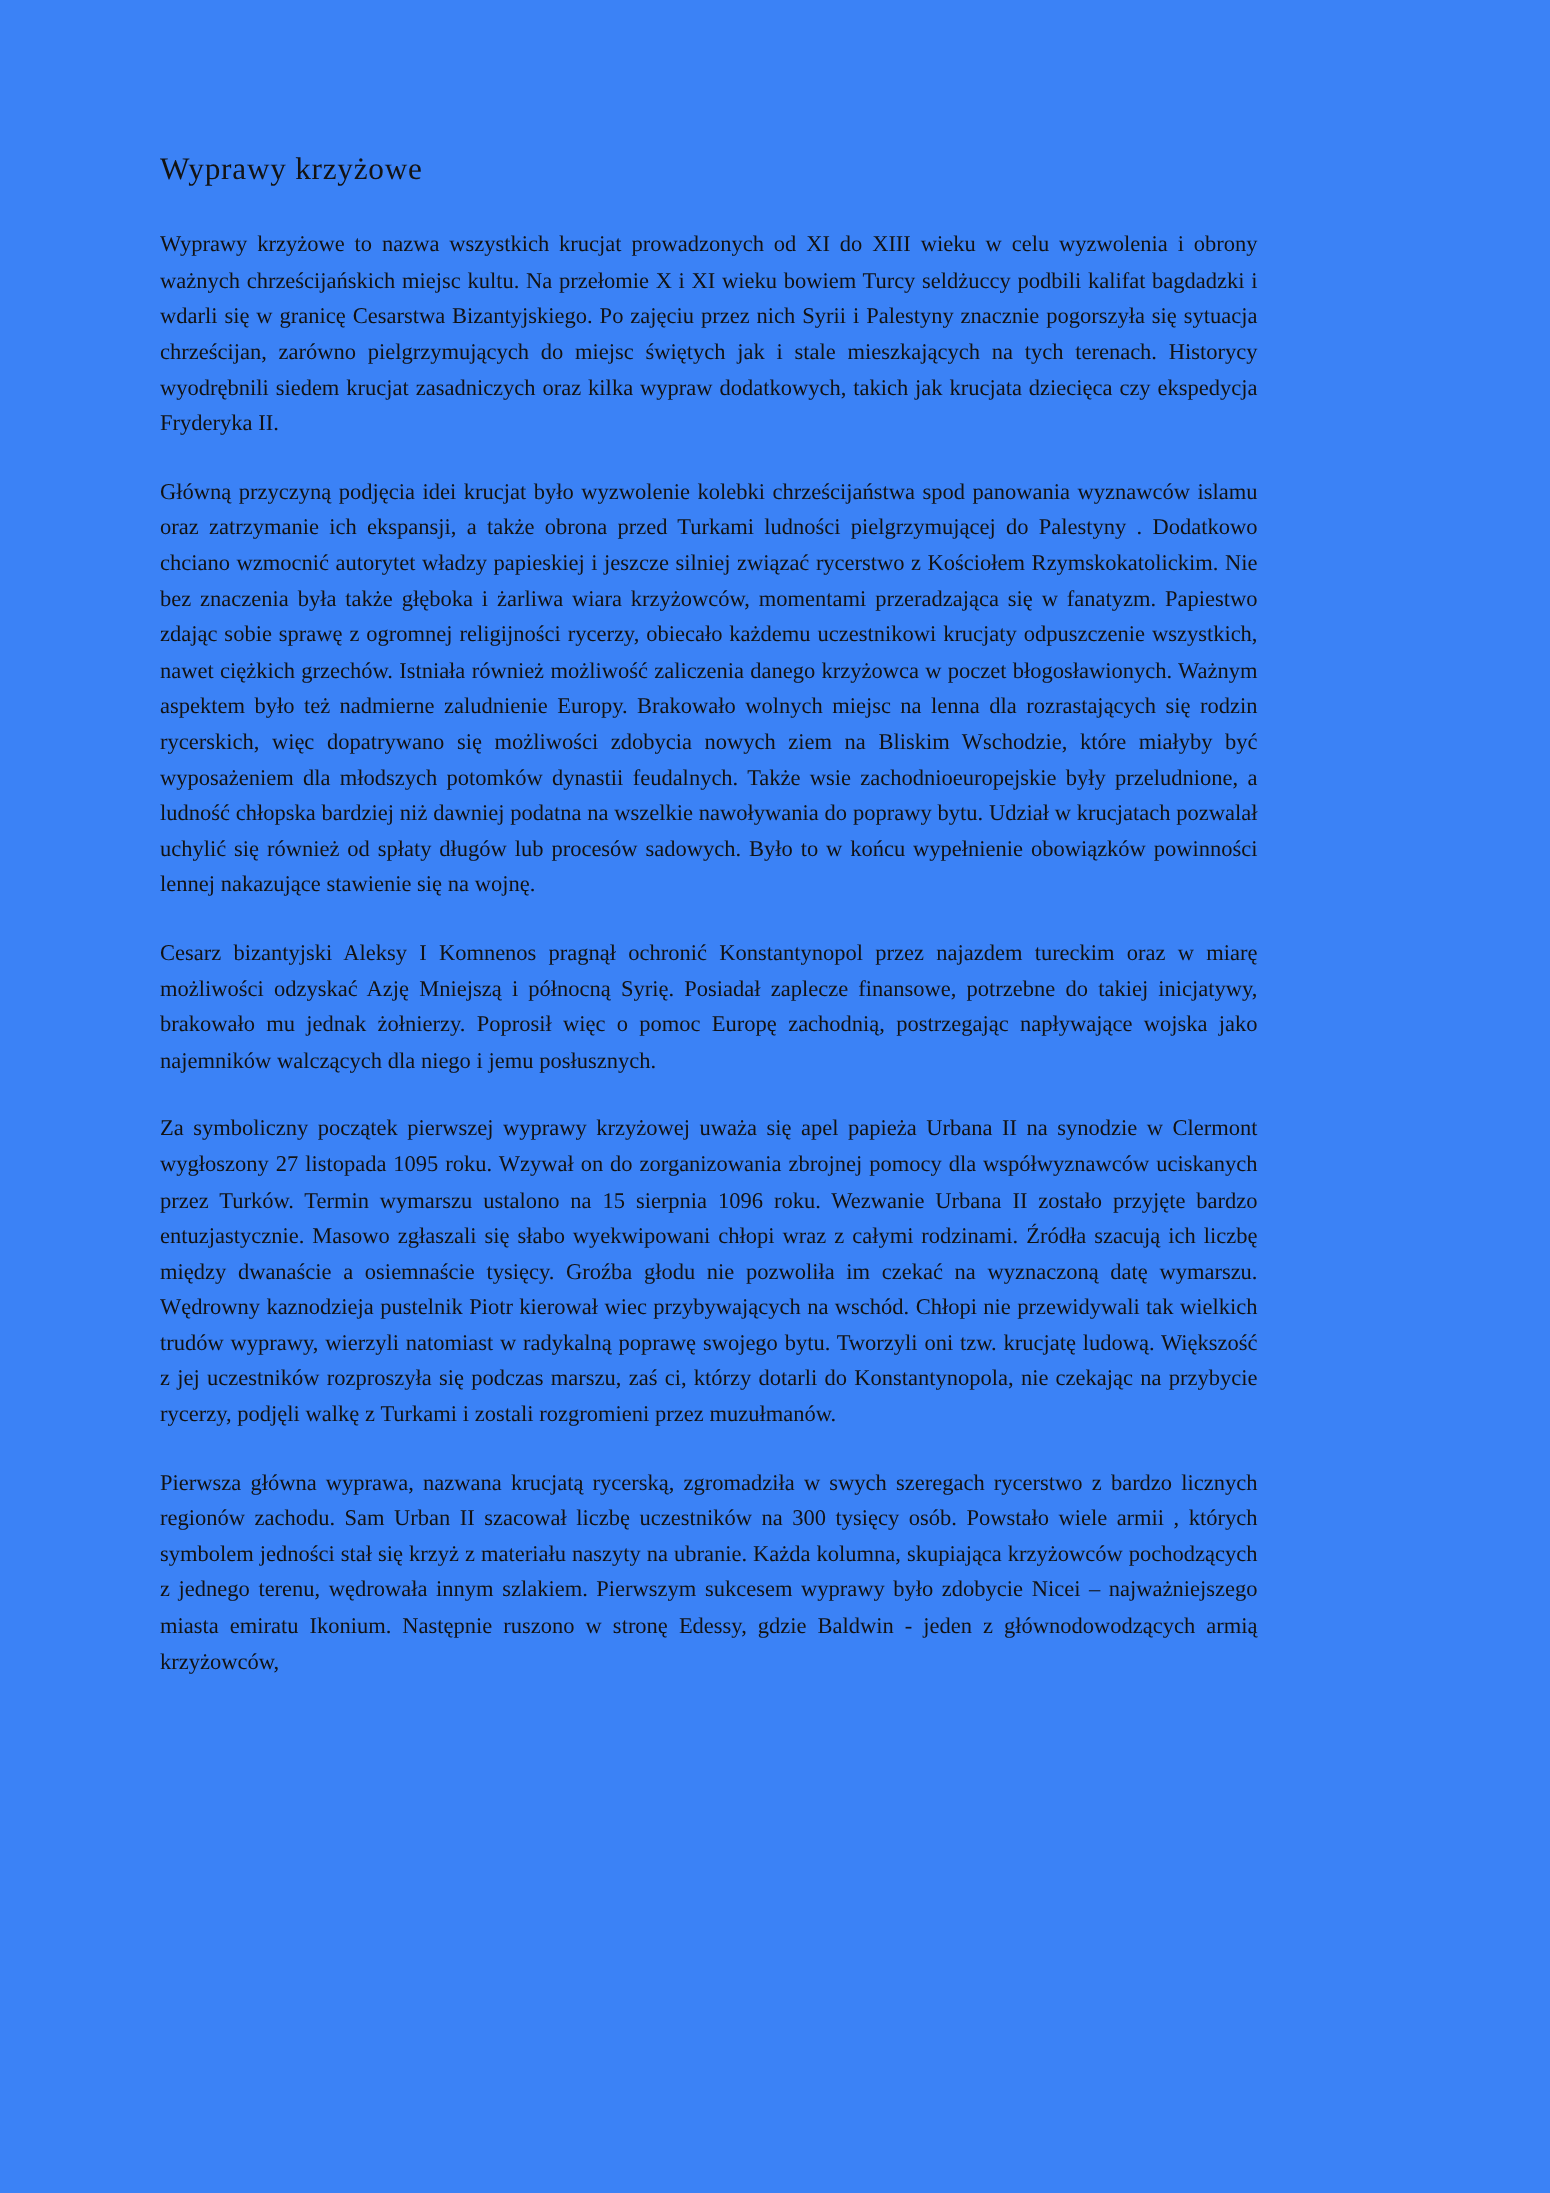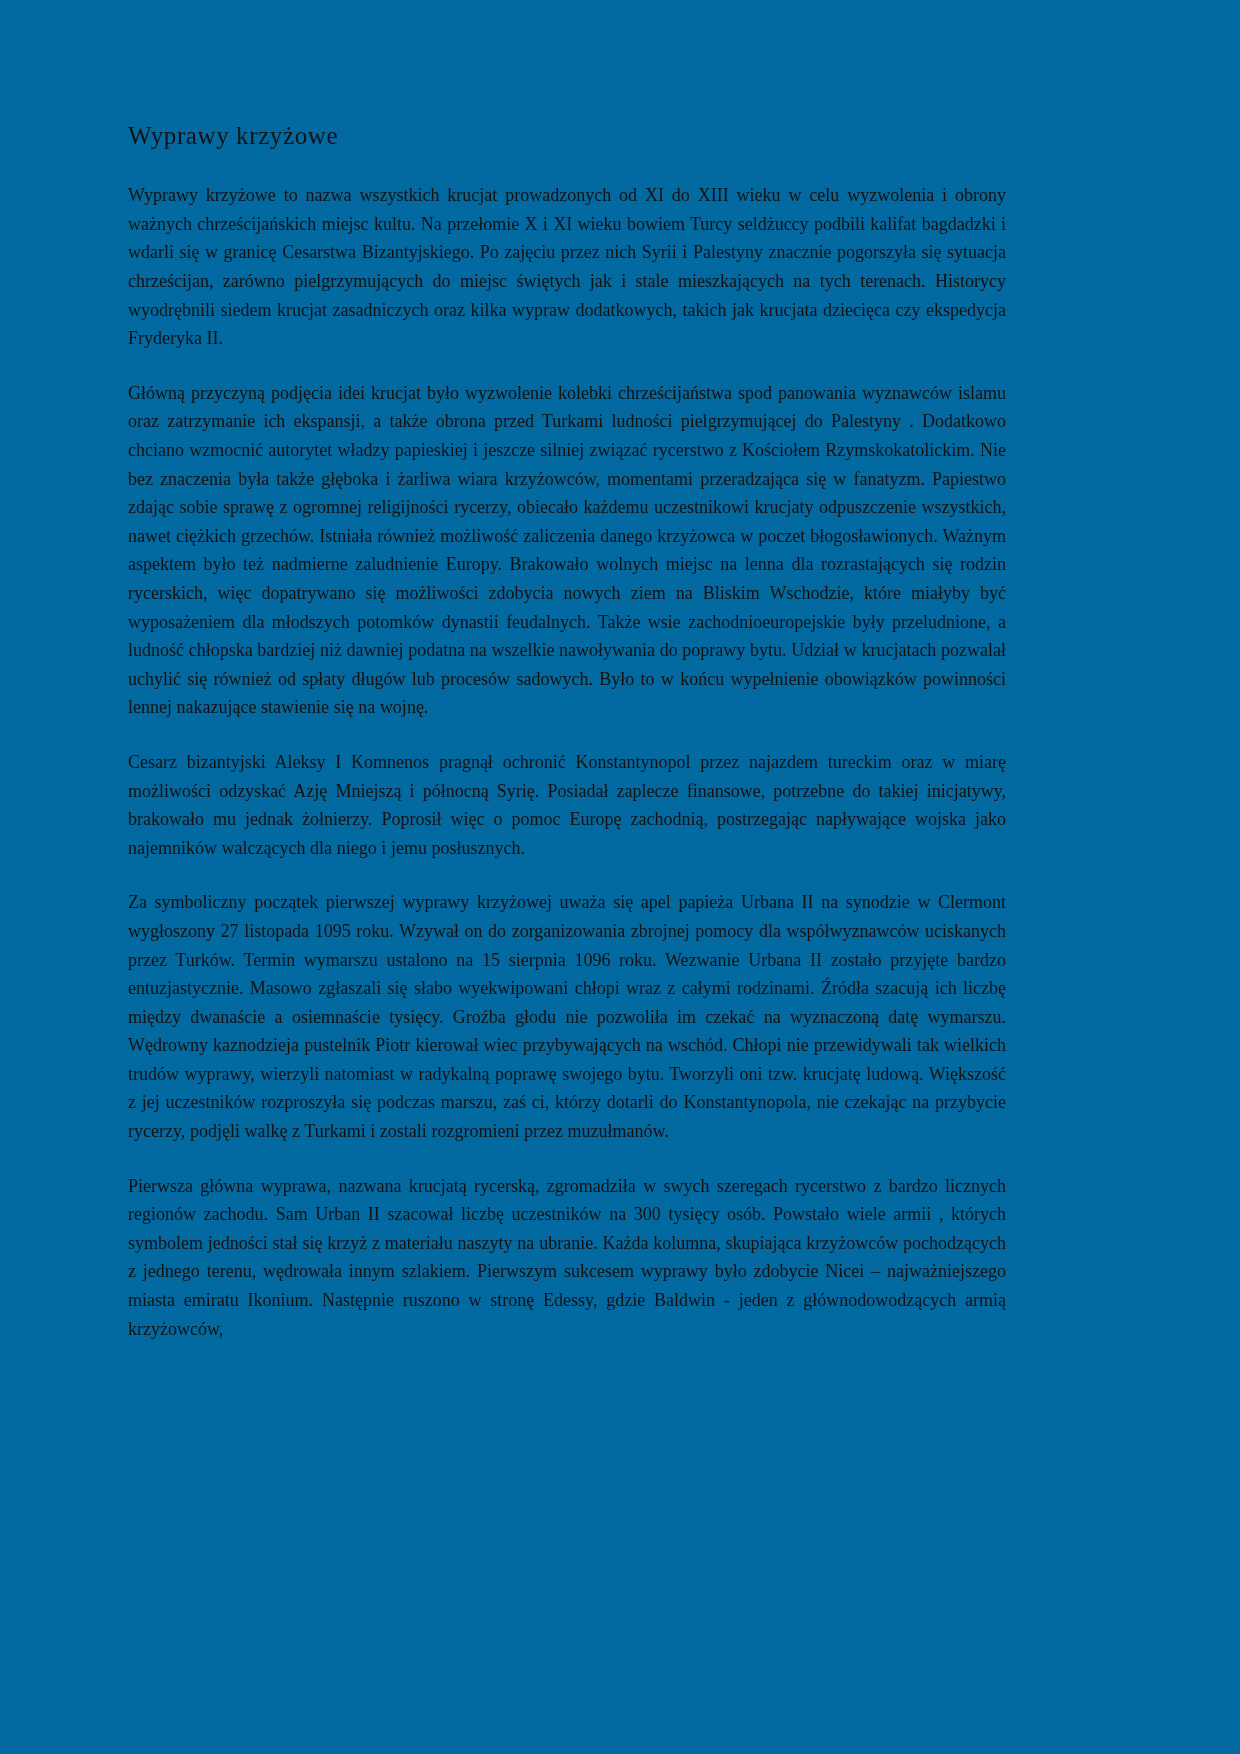--- a/index.html
+++ b/index.html
@@ -11,21 +11,21 @@
     width: 1240px;
     height: 1754px;
     font-family: "Liberation Serif", "DejaVu Serif", serif;
     color: #111111;
     -webkit-font-smoothing: none;
   }
   .page {
     position: relative;
     width: 1240px;
     height: 1754px;
-    background: #0369a1;
+    background: #3b82f6;
     box-sizing: border-box;
     padding: 0;
     overflow: hidden;
   }
   .content {
     position: absolute;
     left: 128px;
     top: 120px;
     width: 878px;
   }

